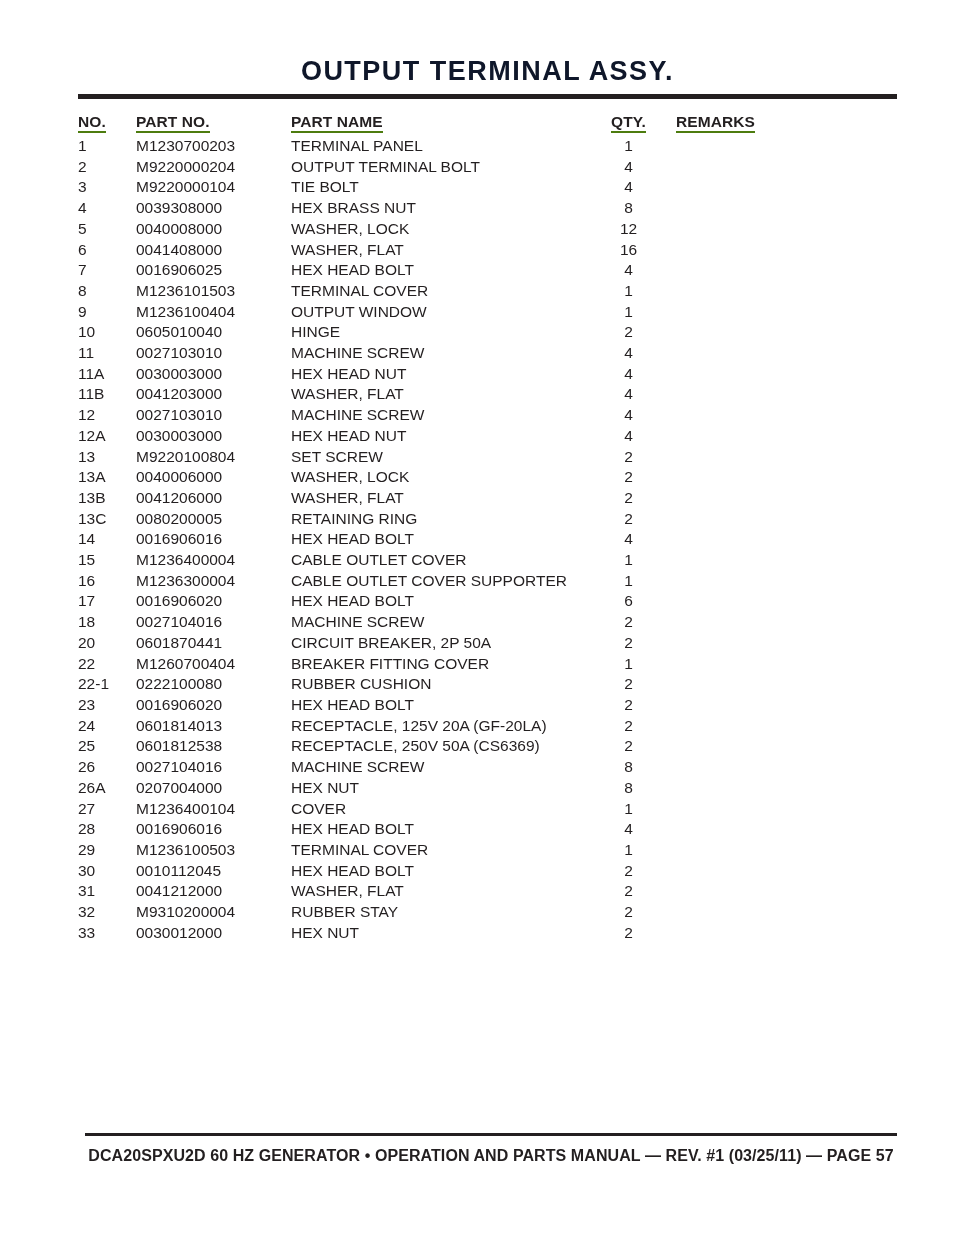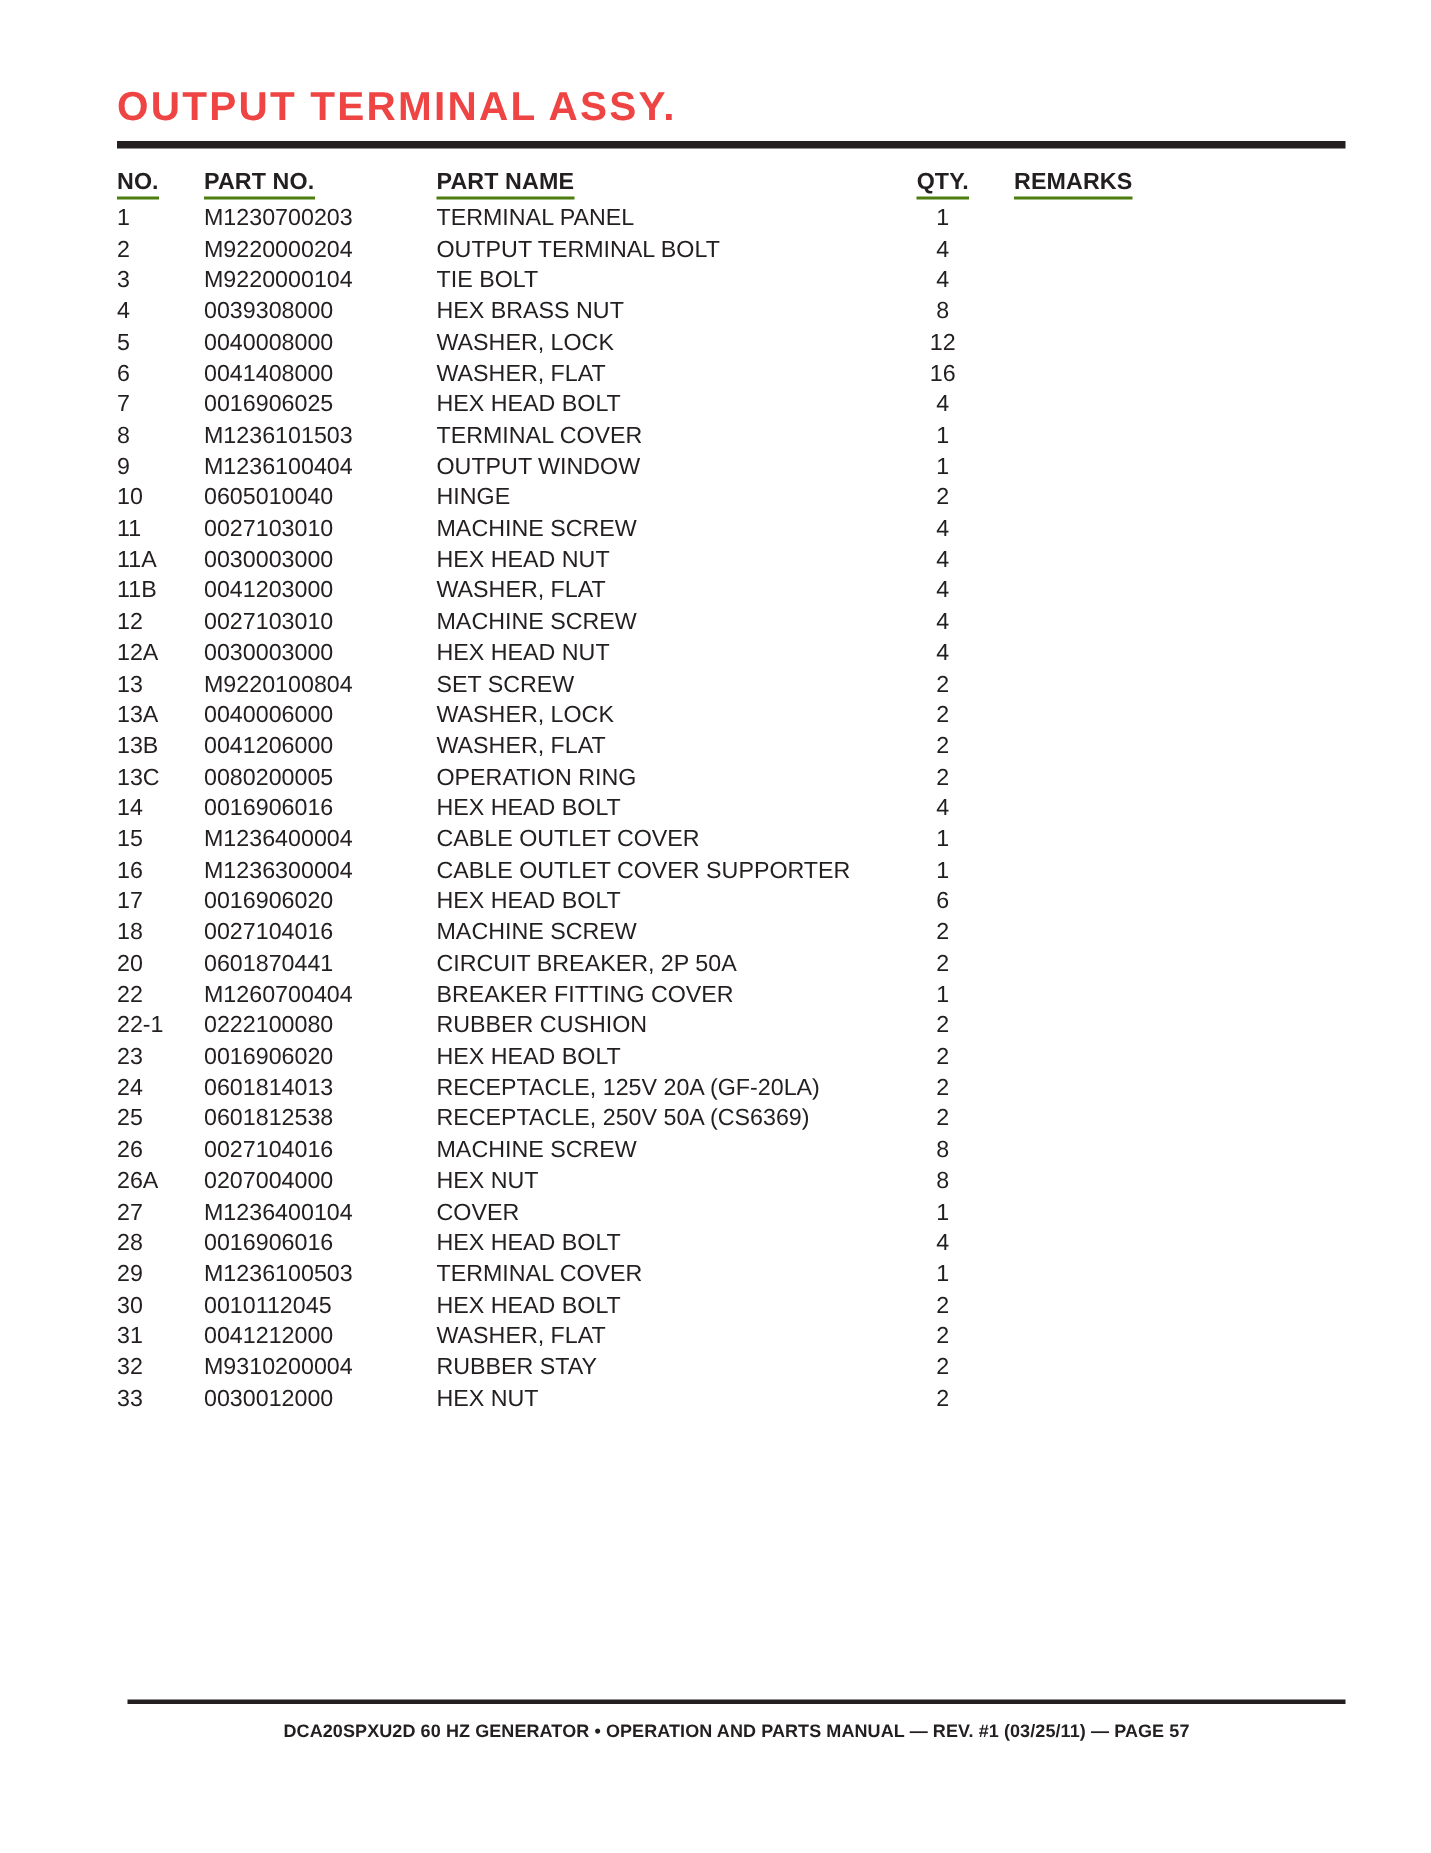--- a/index.html
+++ b/index.html
@@ -27,26 +27,26 @@
 
   
   .title-block {
     position: absolute;
     left: 78px;
     top: 58px;
     width: 819px;
   }
   .page-title {
     margin: 0;
-    text-align: left;
+    text-align: center;
     font-size: 27px;
     font-weight: bold;
     letter-spacing: 0.055em;
     line-height: 1.0;
-    color: #ef4444;
+    color: #0f172a;
     white-space: nowrap;
   }
   .title-rule {
     margin-top: 9px;
     height: 5px;
     background: #231f20;
     width: 100%;
   }
 
   
@@ -101,21 +101,21 @@
     top: 1133px;
     width: 812px;
   }
   .footer-rule {
     height: 3px;
     background: #231f20;
     width: 100%;
   }
   .footer-text {
     margin: 11px 0 0 0;
-    font-size: 12px;
+    font-size: 16px;
     font-weight: bold;
     letter-spacing: 0.005em;
     color: #231f20;
     text-align: center;
     white-space: nowrap;
   }
 </style>
 </head>
 <body>
 
@@ -276,21 +276,21 @@
         <tr>
           <td>13B</td>
           <td>0041206000</td>
           <td>WASHER, FLAT</td>
           <td class="qty-col">2</td>
           <td class="rem-col"></td>
         </tr>
         <tr>
           <td>13C</td>
           <td>0080200005</td>
-          <td>OPERATION RING</td>
+          <td>RETAINING RING</td>
           <td class="qty-col">2</td>
           <td class="rem-col"></td>
         </tr>
         <tr>
           <td>14</td>
           <td>0016906016</td>
           <td>HEX HEAD BOLT</td>
           <td class="qty-col">4</td>
           <td class="rem-col"></td>
         </tr>

